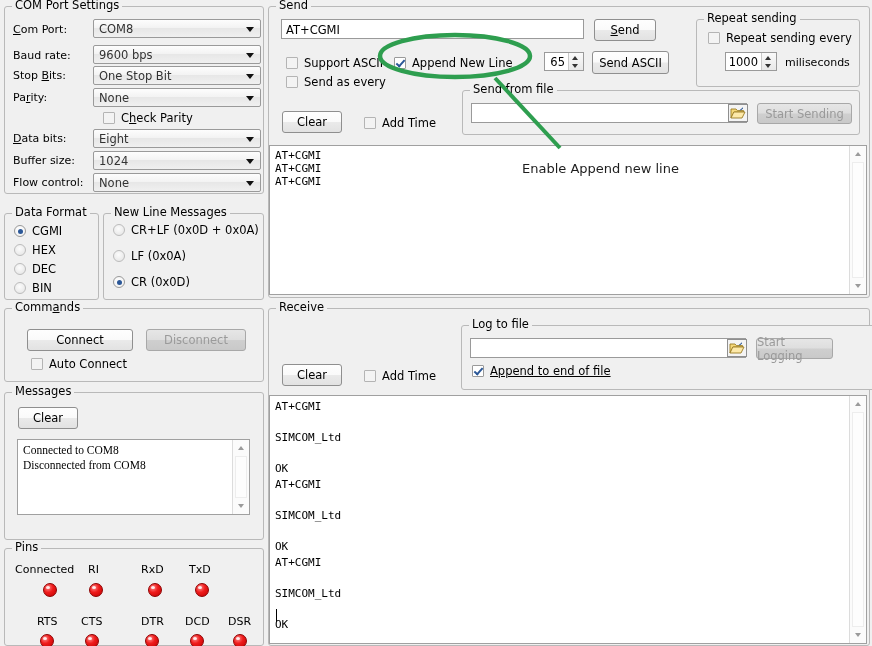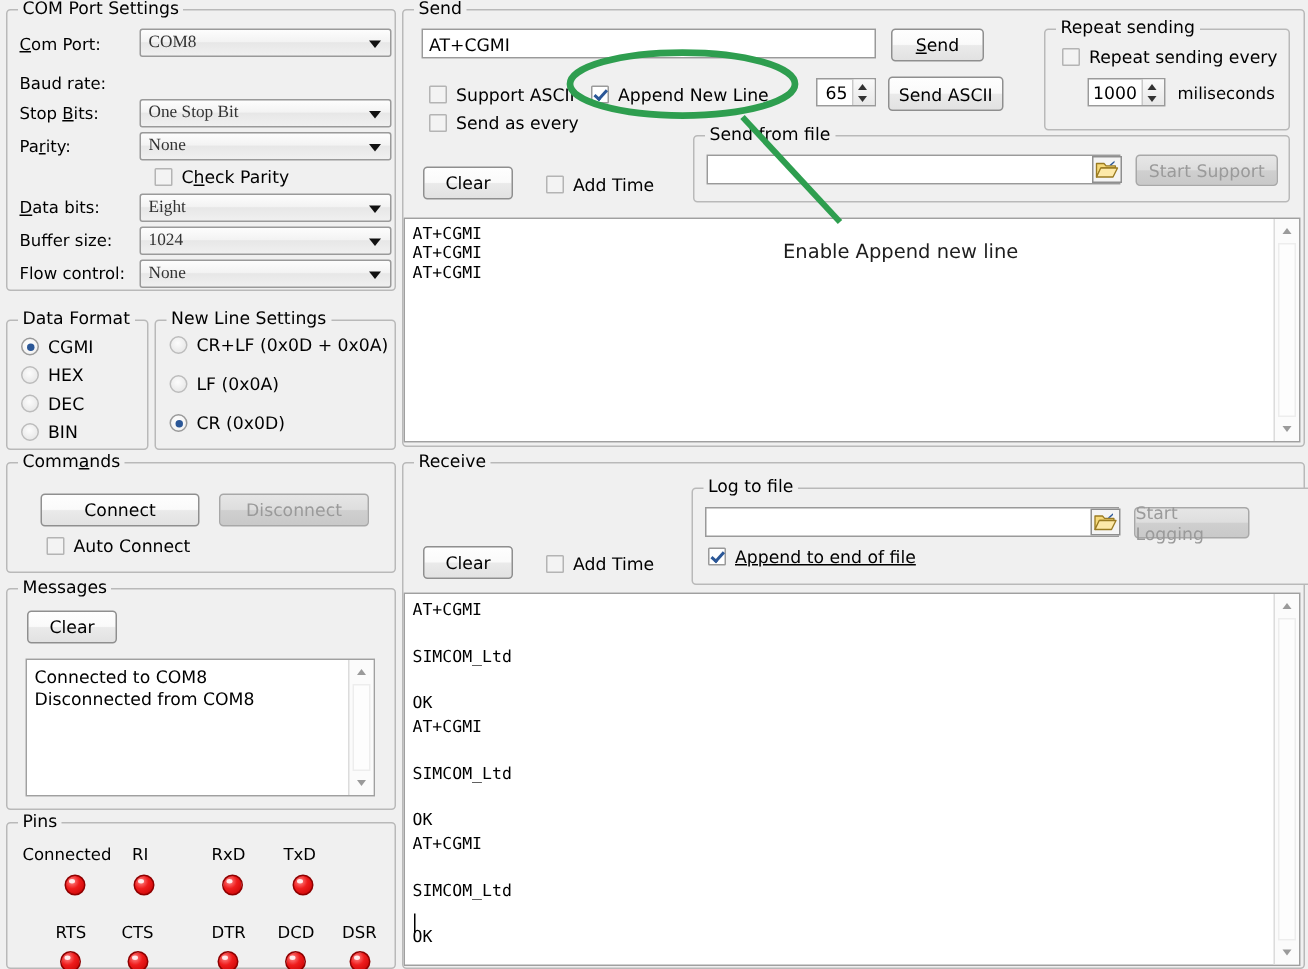--- a/index.html
+++ b/index.html
@@ -15,21 +15,21 @@
   .gb>.gb-title{position:absolute;top:-8px;left:7px;background:#f0f0f0;padding:0 3px;font-size:11.5px;color:#000;line-height:12px;white-space:nowrap;}
   .gb>.gb-title u{text-decoration:underline;}
 
   
   .lbl{position:absolute;font-size:11px;color:#000;white-space:nowrap;line-height:14px;}
   .lbl u{text-decoration:underline;}
 
   
   .combo{position:absolute;height:19px;border:1px solid #9a9a9a;border-radius:2px;
     background:linear-gradient(to bottom,#fdfdfd 0%,#f3f3f3 45%,#e7e7e7 50%,#f0f0f0 100%);
-    box-sizing:border-box;font-family:Liberation Serif, serif;}
+    box-sizing:border-box;}
   .combo .cv{position:absolute;left:5px;top:2px;font-size:11.5px;color:#333;white-space:nowrap;}
   .combo .arw{position:absolute;right:6px;top:7px;width:0;height:0;
     border-left:4.5px solid transparent;border-right:4.5px solid transparent;border-top:5px solid #111;}
 
   
   .tb{position:absolute;height:20px;border:1px solid #9a9a9a;background:#fff;box-sizing:border-box;}
   .tb .tv{position:absolute;left:4px;top:3px;font-size:11.5px;color:#000;white-space:nowrap;}
 
   
   .btn{position:absolute;border:1px solid #8f8f8f;border-radius:3px;box-sizing:border-box;
@@ -110,20 +110,24 @@
 <div class="gb" style="left:4px;top:6px;width:258px;height:186px;">
   <span class="gb-title"><span>COM Port Settings</span></span>
 
   <span class="lbl" style="left:8px;top:16px;"><u>C</u>om Port:</span>
   <div class="combo" style="left:88px;top:12px;width:168px;">
     <span class="cv">COM8</span>
     <span class="arw"></span>
   </div>
 
   <span class="lbl" style="left:8px;top:42px;">Baud rate:</span>
+  <div class="combo" style="left:88px;top:38px;width:168px;">
+    <span class="cv">9600 bps</span>
+    <span class="arw"></span>
+  </div>
 
   <span class="lbl" style="left:8px;top:62px;">Stop <u>B</u>its:</span>
   <div class="combo" style="left:88px;top:59px;width:168px;">
     <span class="cv">One Stop Bit</span>
     <span class="arw"></span>
   </div>
 
   <span class="lbl" style="left:8px;top:84px;">Pa<u>r</u>ity:</span>
   <div class="combo" style="left:88px;top:81px;width:168px;">
     <span class="cv">None</span>
@@ -168,21 +172,21 @@
     <span class="dot"></span>
     <span class="rl">DEC</span>
   </div>
   <div class="rd" style="left:9px;top:67px;">
     <span class="dot"></span>
     <span class="rl">BIN</span>
   </div>
 </div>
 
 <div class="gb" style="left:103px;top:213px;width:159px;height:85px;">
-  <span class="gb-title"><span>New Line Settings</span></span>
+  <span class="gb-title"><span>New Line Messages</span></span>
   <div class="rd" style="left:9px;top:9px;">
     <span class="dot"></span>
     <span class="rl">CR+LF (0x0D + 0x0A)</span>
   </div>
   <div class="rd" style="left:9px;top:35px;text-align:center;">
     <span class="dot"></span>
     <span class="rl">LF (0x0A)</span>
   </div>
   <div class="rd on" style="left:9px;top:61px;">
     <span class="dot"></span>
@@ -202,21 +206,21 @@
     <span class="box"></span>
     <span class="cl">Auto Connect</span>
   </div>
 </div>
 
 <div class="gb" style="left:4px;top:392px;width:258px;height:146px;">
   <span class="gb-title"><span>Messages</span></span>
   <div class="btn" style="left:13px;top:14px;width:60px;height:22px;">
     <span>Clear</span>
   </div>
-  <div class="lbx" style="left:12px;top:46px;width:233px;height:92px;">
+  <div class="lbx" style="left:12px;top:46px;width:233px;height:76px;font-family:Liberation Serif, serif;">
     <span class="mline" style="top:4px;">Connected to COM8</span>
     <span class="mline" style="top:19px;">Disconnected from COM8</span>
     <div class="sbar">
       <div class="up"></div>
       <div class="trk"></div>
       <div class="dn"></div>
     </div>
   </div>
 </div>
 
@@ -300,21 +304,21 @@
       <span class="tv"></span>
     </div>
     <div class="fbtn" style="left:265px;top:13px;">
       <svg width="16" height="14" viewBox="0 0 16 14">
         <path d="M1 3 H6 L7.4 4.6 H13.6 V6 H4.2 L1 12 Z" fill="#f6d97a" stroke="#9a7b22" stroke-width="0.9" stroke-linejoin="round"></path>
         <path d="M3.8 6 H15 L12 12 H1 Z" fill="#fde9a9" stroke="#9a7b22" stroke-width="0.9" stroke-linejoin="round"></path>
         <path d="M9.5 4.2 L13 1.2 L13 2.4 L11 4.2 Z" fill="#2b5797"></path>
       </svg>
     </div>
     <div class="btn dis" style="left:294px;top:12px;width:95px;height:21px;">
-      <span>Start Support</span>
+      <span>Start Sending</span>
     </div>
   </div>
 
   <div class="btn" style="left:13px;top:104px;width:60px;height:22px;">
     <span>Clear</span>
   </div>
   <div class="cb" style="left:95px;top:109px;">
     <span class="box"></span>
     <span class="cl">Add Time</span>
   </div>

